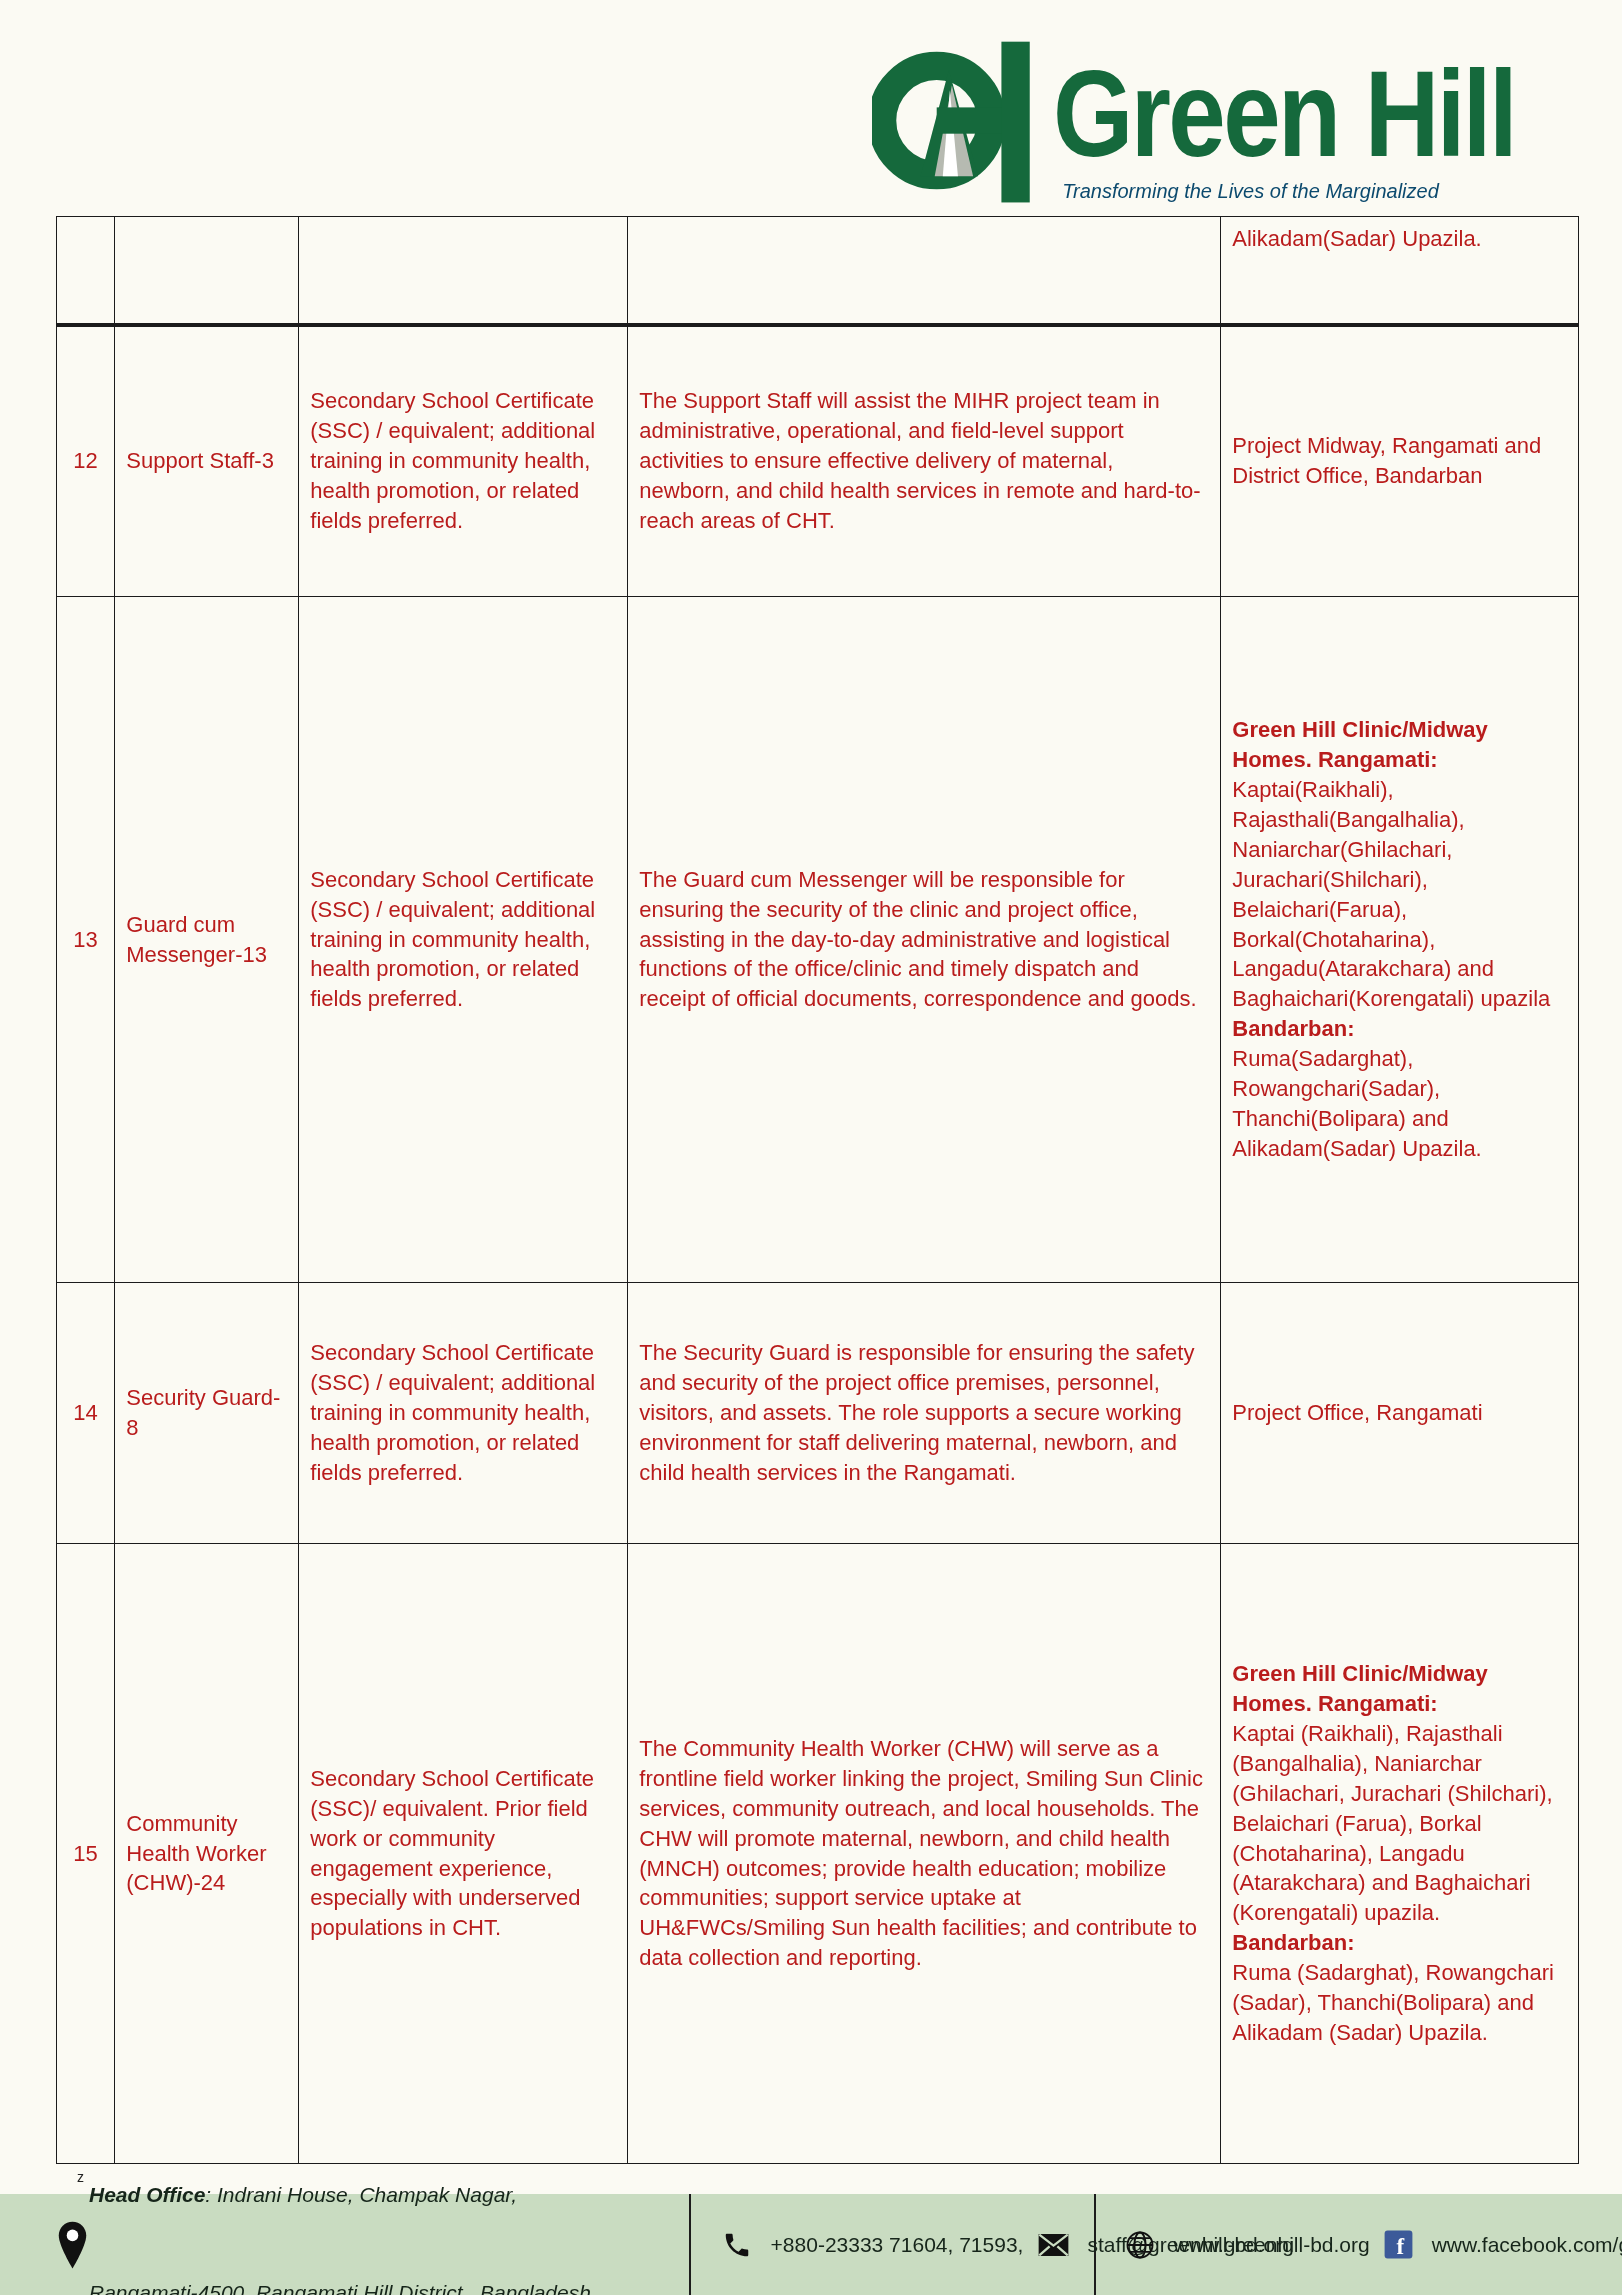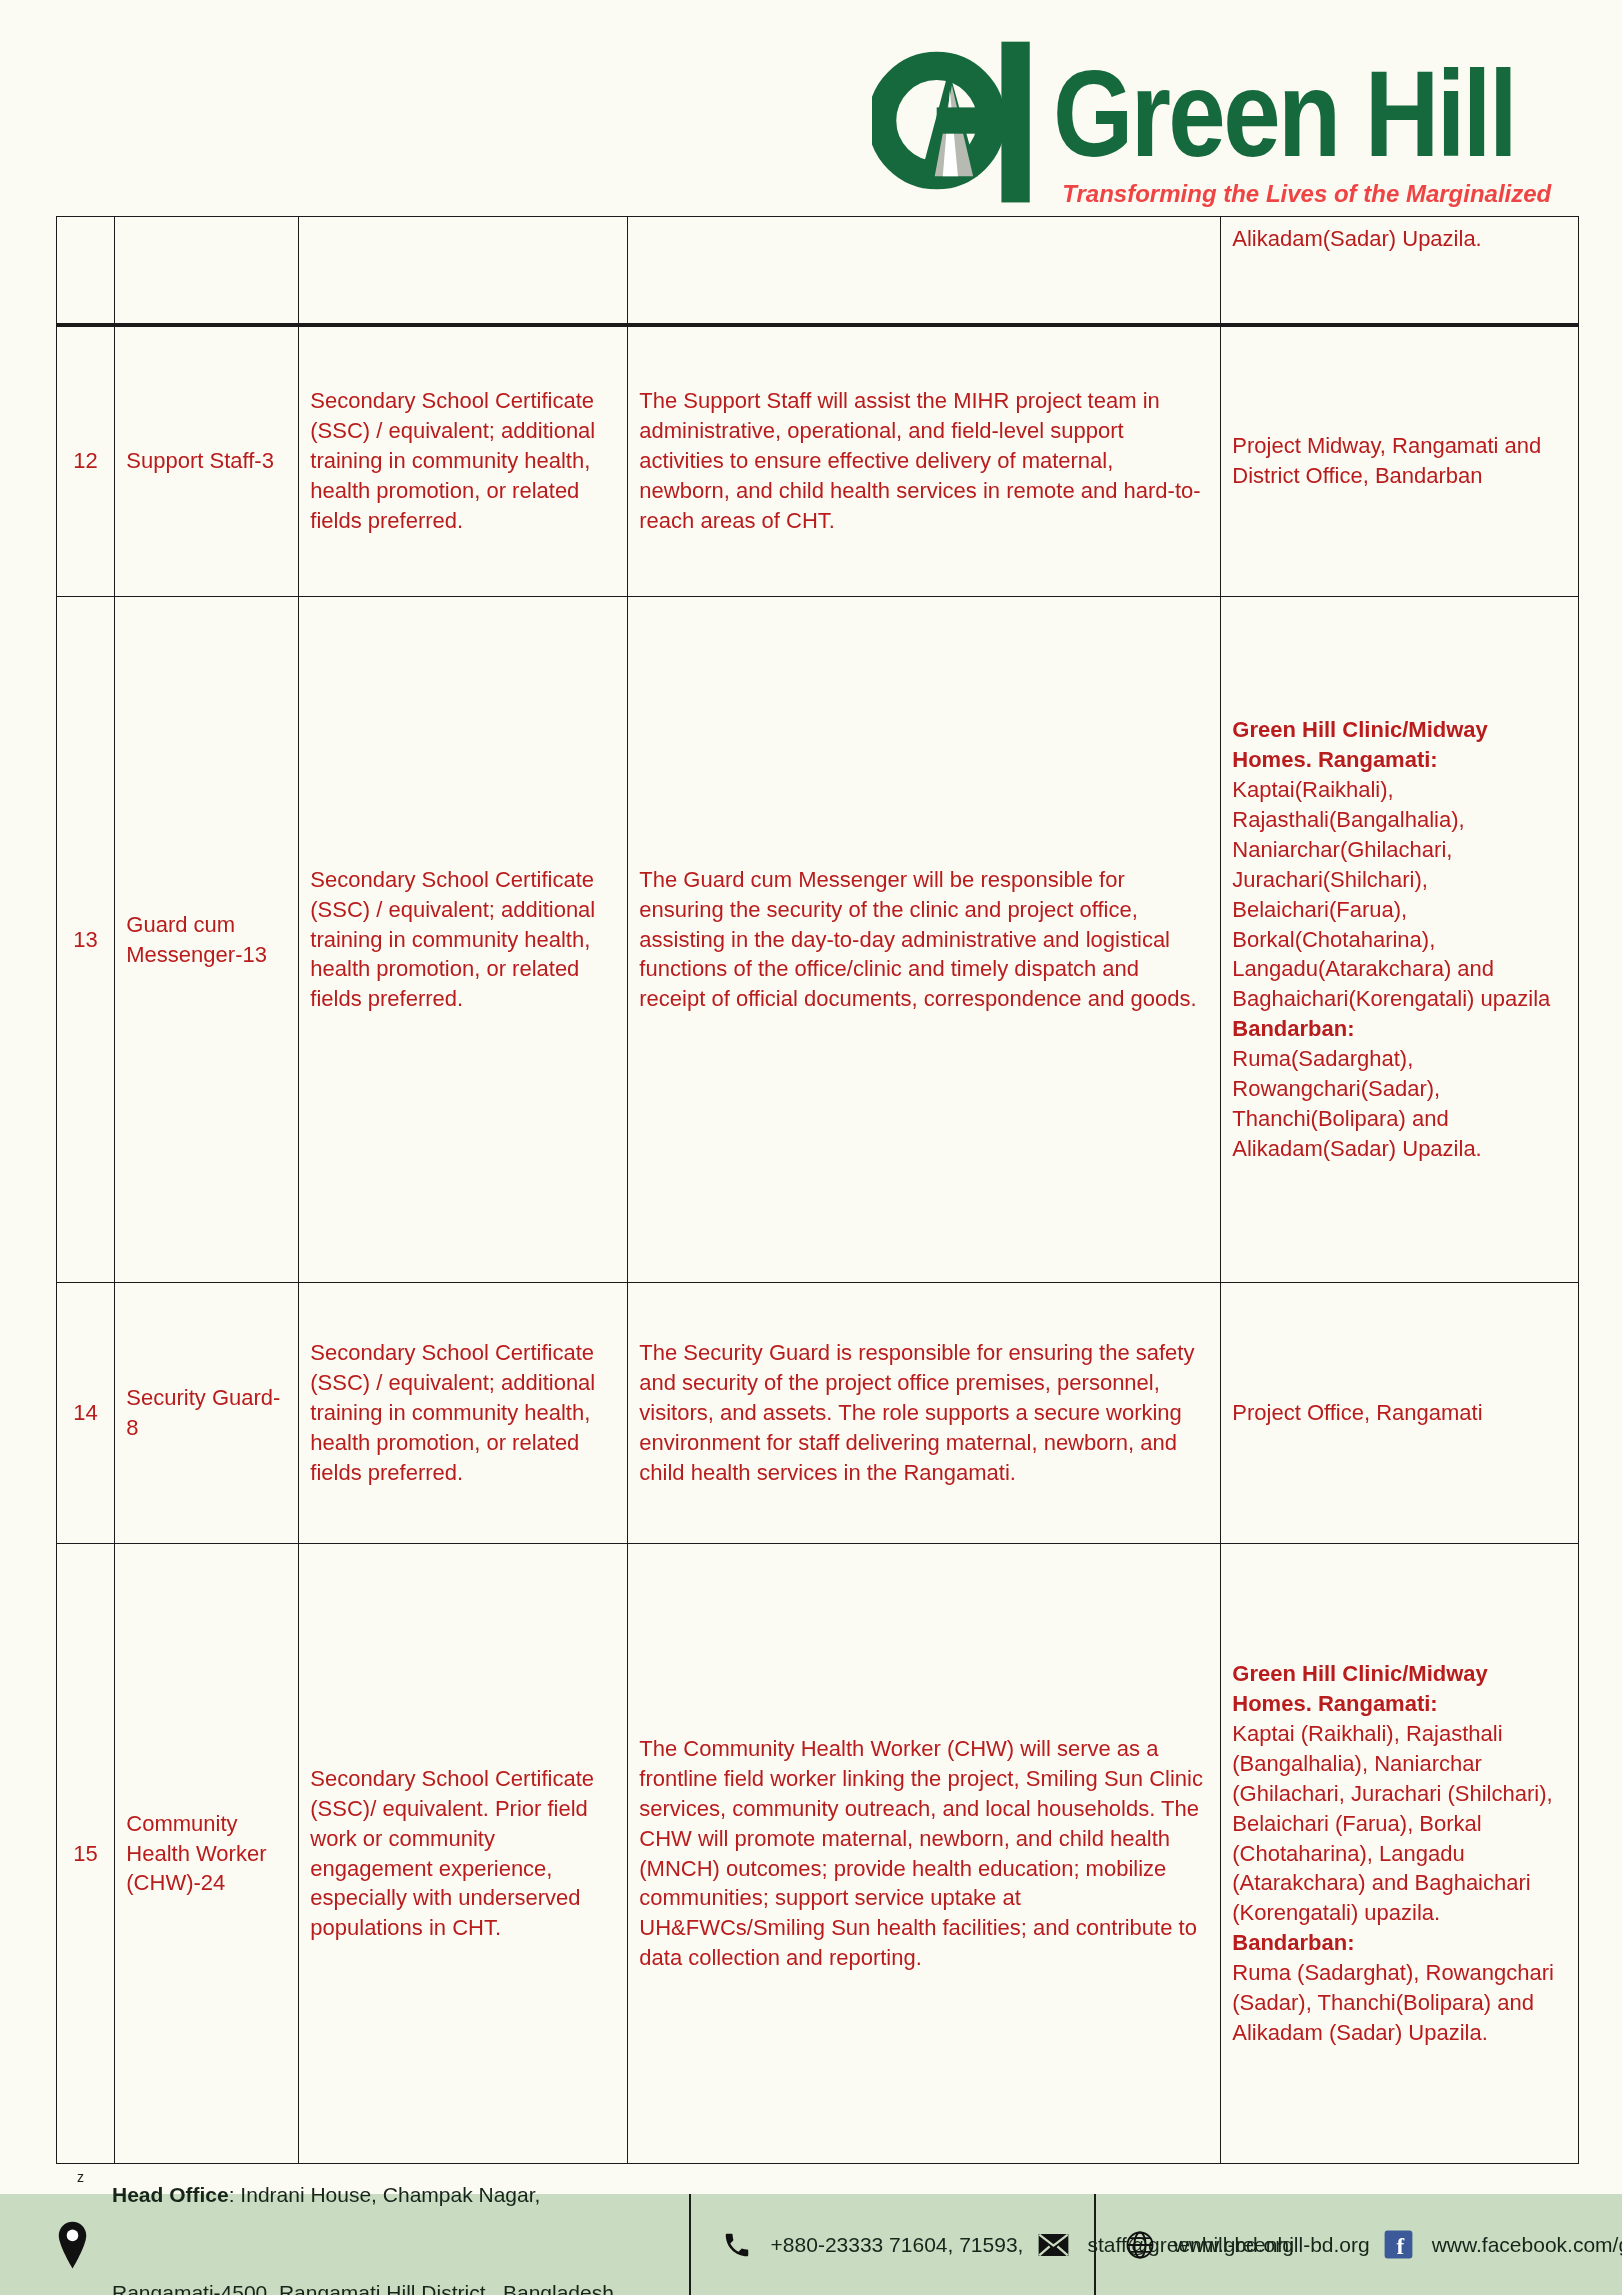--- a/index.html
+++ b/index.html
@@ -11,22 +11,22 @@
 
   
   .logo-mark{position:absolute;left:872px;top:30px;width:182px;height:173px;}
   .logo-text{position:absolute;left:1053px;top:56px;width:547px;}
   .logo-title{
     margin:0;font-size:123px;font-weight:bold;color:#15693c;line-height:0.95;
     letter-spacing:-3.1px;white-space:nowrap;display:inline-block;
     transform:scaleX(0.84);transform-origin:left top;
   }
   .logo-tagline{
-    margin:7.2px 0 0 9.3px;font-size:24px;font-weight:bold;font-style:italic;
-    color:#ef4444;white-space:nowrap;letter-spacing:0px;
+    margin:7.2px 0 0 9.3px;font-size:20px;font-weight:normal;font-style:italic;
+    color:#0c4a6e;white-space:nowrap;letter-spacing:0px;
   }
 
   
   table.jobs{
     position:absolute;left:56px;top:216px;width:1522px;
     border-collapse:collapse;table-layout:fixed;
     background:transparent;
   }
   table.jobs td{
     border:1.5px solid #1b1b1b;
@@ -50,21 +50,21 @@
   
   .footer{
     position:absolute;left:0;bottom:0;width:1623px;height:101px;
     background:#c9dcc1;
   }
   .f-divider{position:absolute;top:0;bottom:0;width:2.1px;background:#1c1c1c;}
   .f-divider.d1{left:689px;}
   .f-divider.d2{left:1094px;}
   .f-left{
     position:absolute;left:56px;top:0;height:100%;
-    display:flex;align-items:center;gap:23px;
+    display:flex;align-items:center;font-style:italic;
   }
   .f-addr{font-size:21px;color:#16251a;line-height:1.55;white-space:pre;}
   .f-addr b{font-weight:bold;}
   .f-col{
     position:absolute;top:0;height:100%;
     display:flex;flex-direction:row;justify-content:center;gap:14.4px;
   }
   .f-mid{left:722px;}
   .f-right{left:1125px;}
   .f-row{display:flex;align-items:center;gap:18.6px;font-size:21px;color:#16251a;white-space:pre;}

